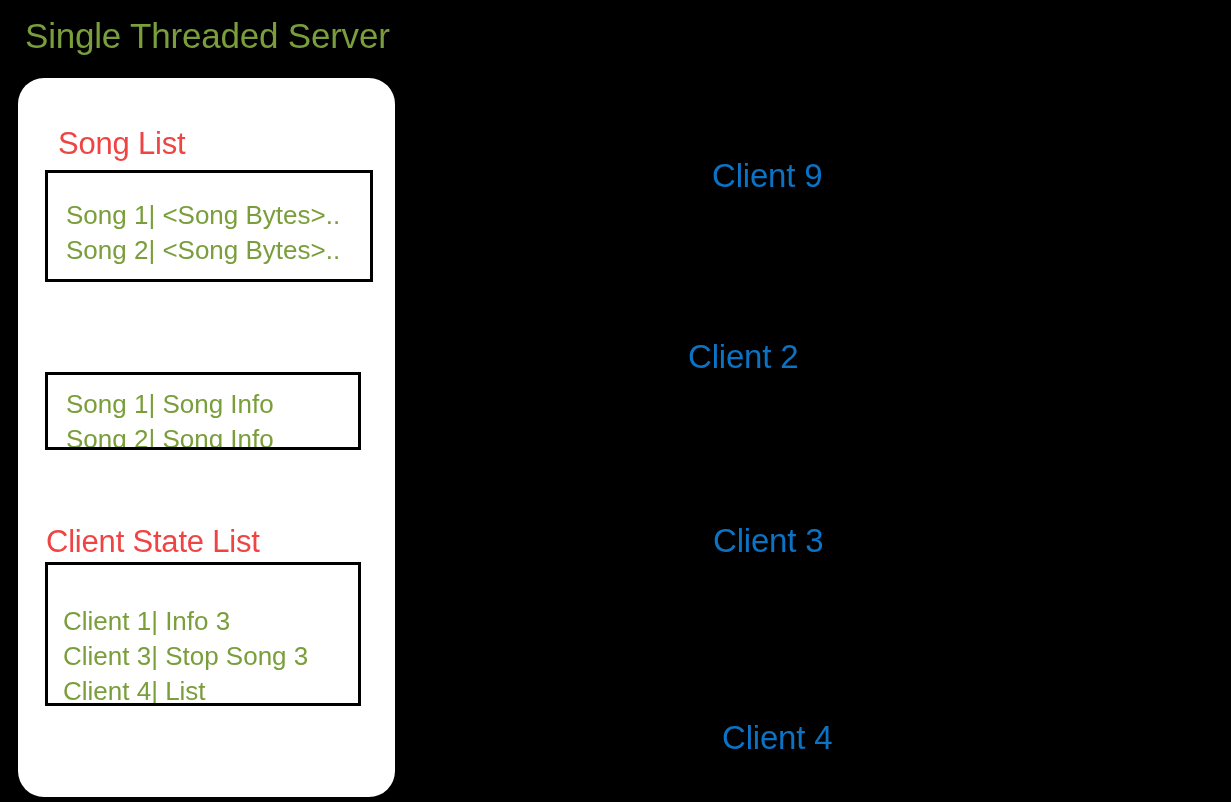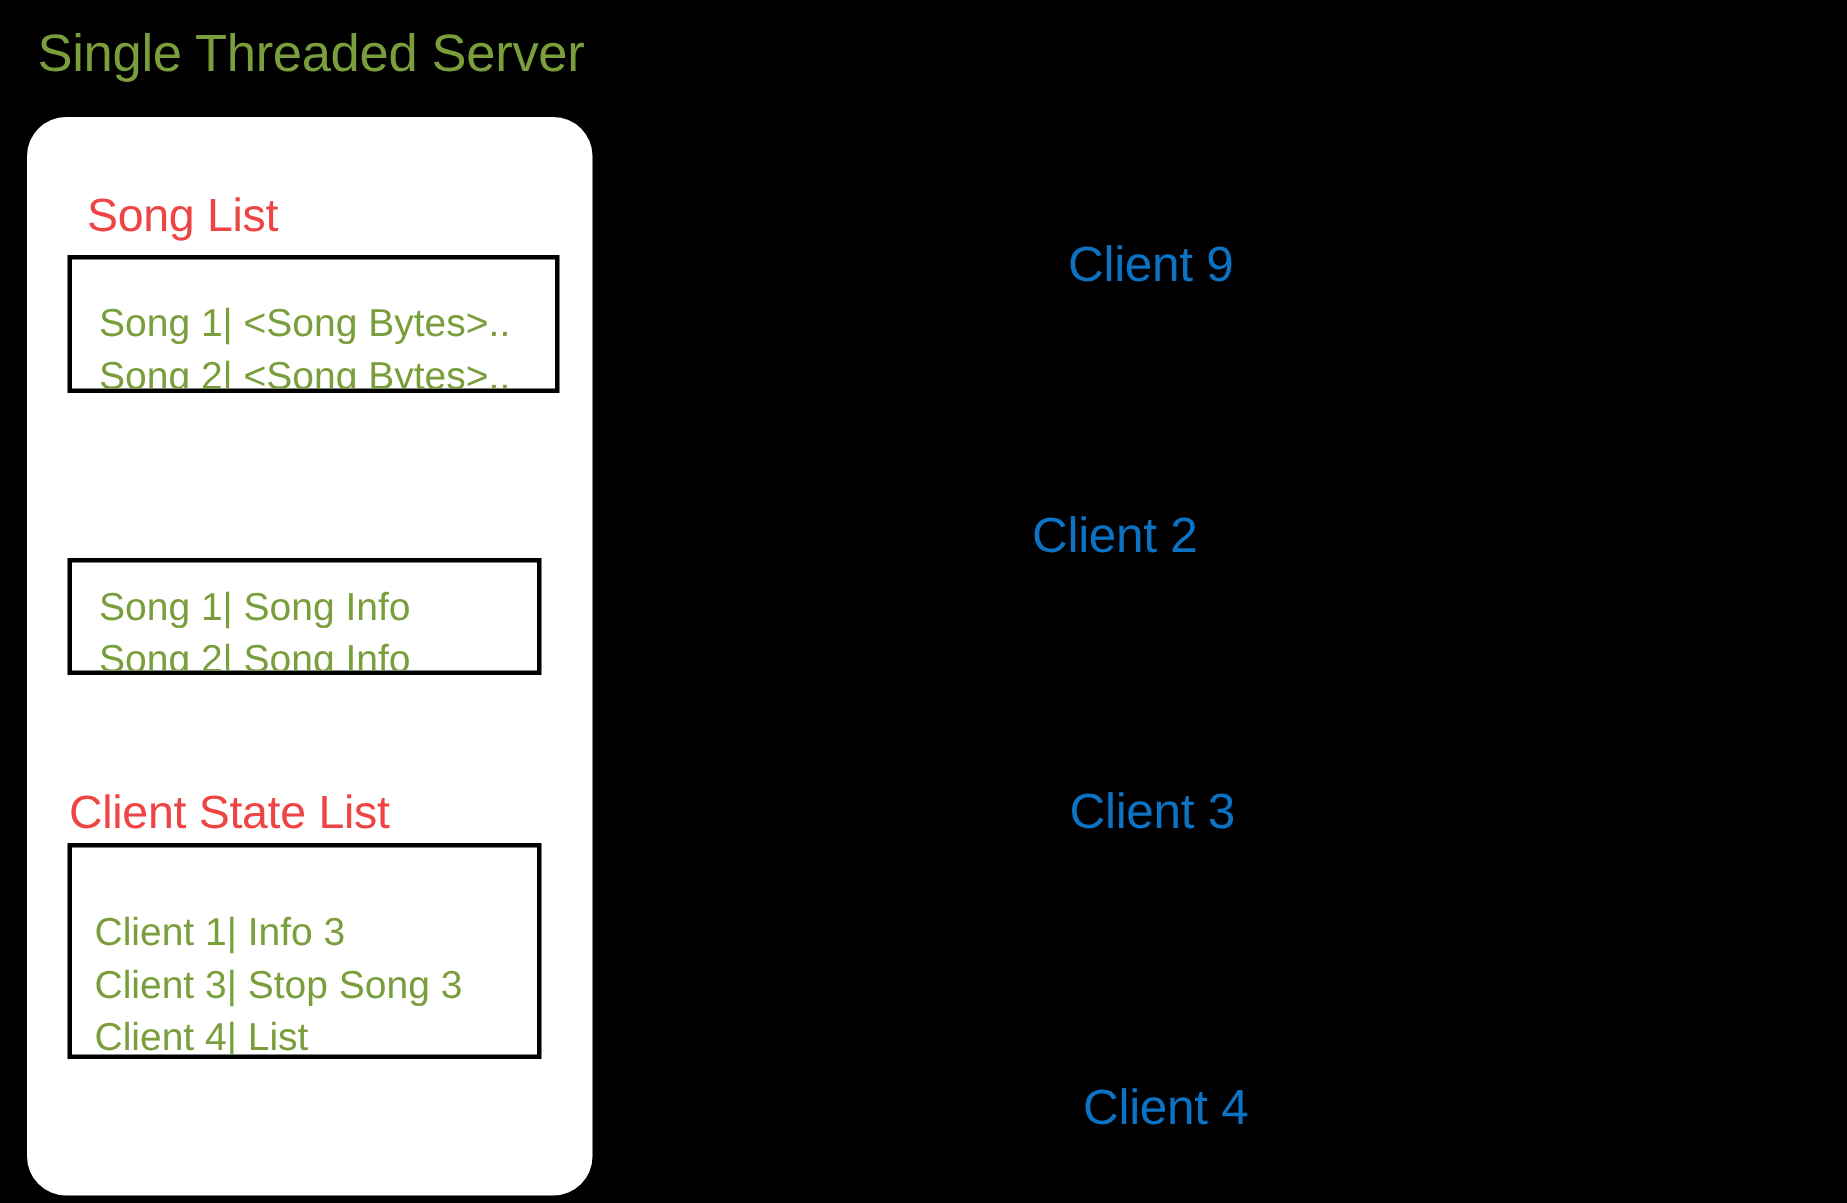--- a/index.html
+++ b/index.html
@@ -54,21 +54,21 @@
     position: absolute;
     background: #ffffff;
     border: 3px solid #000000;
     box-sizing: border-box;
     overflow: hidden;
   }
   #song-list-box {
     left: 45px;
     top: 170px;
     width: 328px;
-    height: 92px;
+    height: 112px;
     text-align: right;
   }
   #song-info-list-box {
     left: 45px;
     top: 372px;
     width: 316px;
     height: 78px;
   }
   #client-state-list-box {
     left: 45px;

